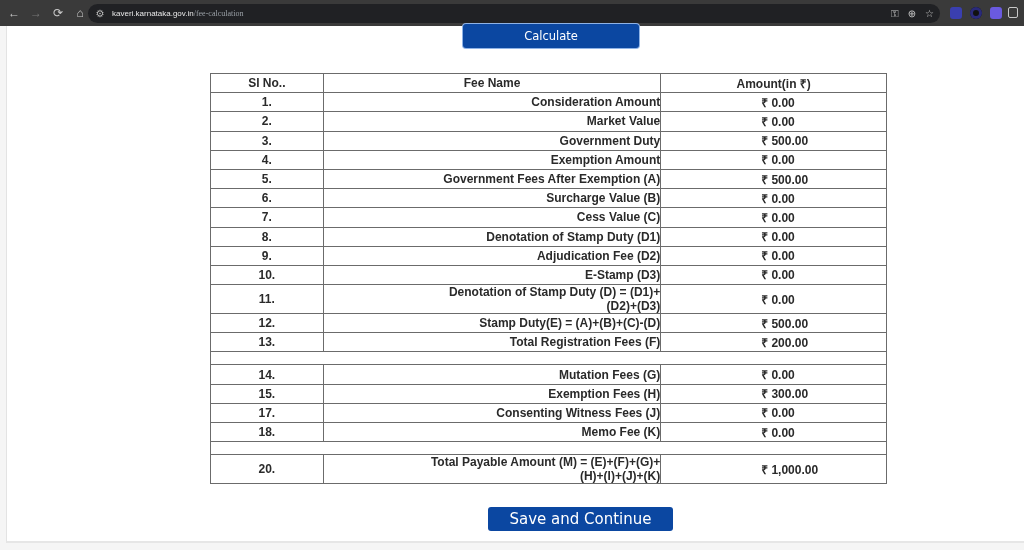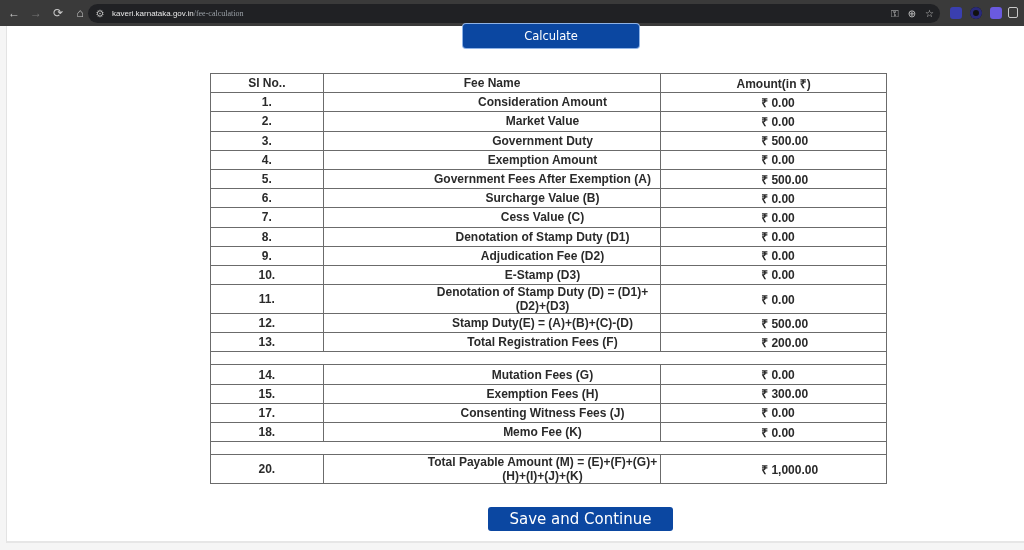--- a/index.html
+++ b/index.html
@@ -25,21 +25,21 @@
   .page { position: absolute; left: 6px; top: 26px; width: 1018px; height: 517px; background: #fff; border-left: 1px solid #e3e3e3; border-bottom: 2px solid #e6e6e6; }
 
   .btn-primary { position: absolute; background: #0b47a1; color: #fff; border: none; border-radius: 3px; font-family: "DejaVu Sans", sans-serif; display: flex; align-items: center; justify-content: center; margin-left: 15px; }
   .calc-btn { left: 441px; top: -2px; width: 176px; height: 24px; font-size: 11.5px; box-shadow: 0 0 0 1px #8fb3e6; }
   .save-btn { left: 466px; top: 481px; width: 185px; height: 24px; font-size: 15px; }
 
   table.fees { position: absolute; left: 203px; top: 47px; width: 677px; border-collapse: collapse; font-size: 12px; font-weight: bold; color: #2a2a2a; }
   table.fees th, table.fees td { border: 1px solid #6b6b6b; height: 19.2px; padding: 0; }
   table.fees th { font-weight: bold; text-align: center; }
   table.fees td.sl { text-align: center; width: 113px; }
-  table.fees td.name { width: 338px; padding-left: 101px; text-align: center; }
+  table.fees td.name { width: 338px; padding-left: 101px; text-align: right; }
   table.fees td.amt { width: 226px; padding-left: 100px; text-align: left; }
   table.fees tr.spacer td { height: 13px; border-left: 1px solid #6b6b6b; border-right: 1px solid #6b6b6b; }
 </style>
 </head>
 <body>
 
 <div class="toolbar">
   <span class="nav-btn" style="margin-left:4px">←</span>
   <span class="nav-btn disabled">→</span>
   <span class="nav-btn">⟳</span>

